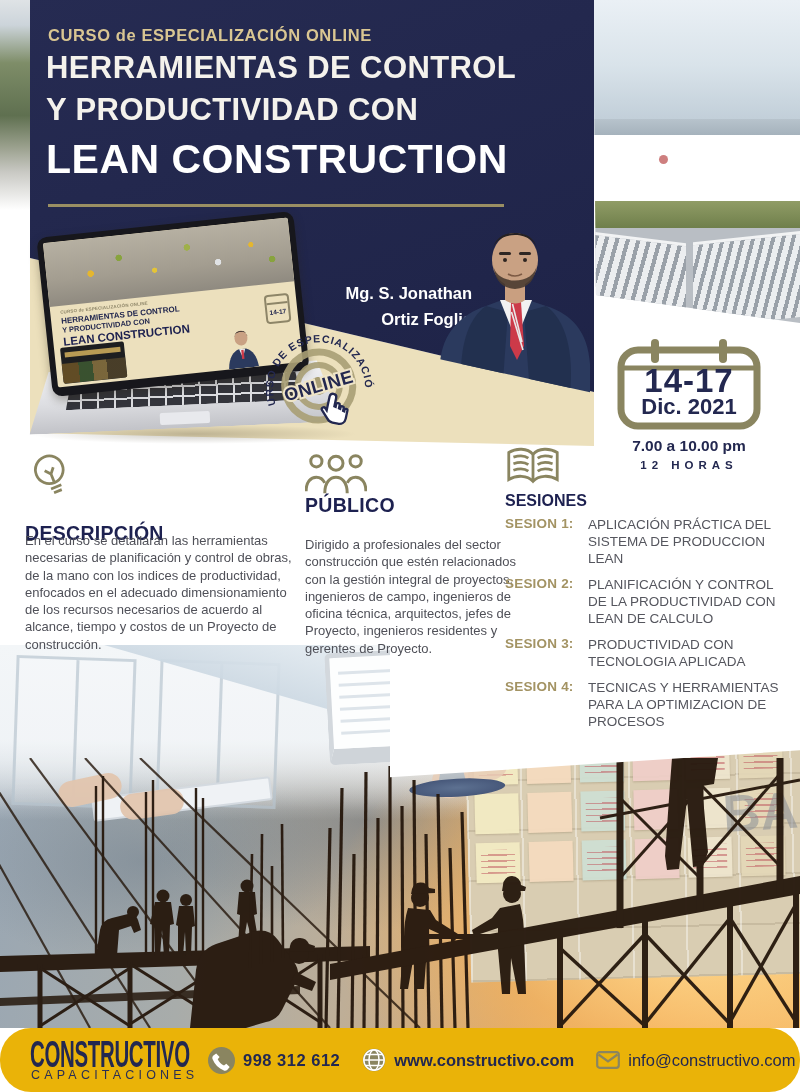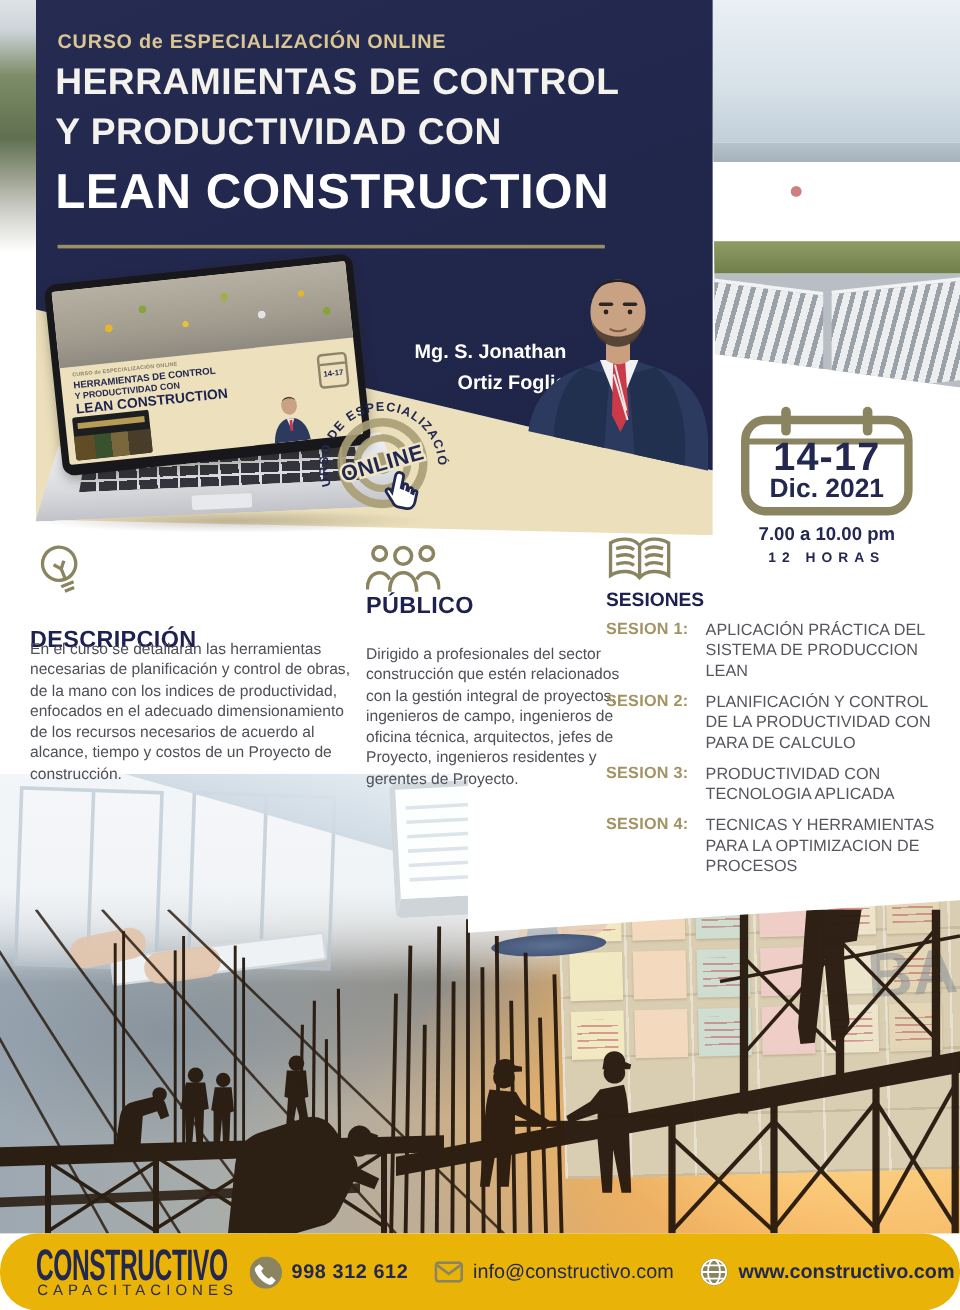--- a/index.html
+++ b/index.html
@@ -485,21 +485,21 @@
     <div class="col-body" style="left:305px; top:520px; width:212px;margin-top:16px;">Dirigido a profesionales del sector construcción que estén relacionados con la gestión integral de proyectos, ingenieros de campo, ingenieros de oficina técnica, arquitectos, jefes de Proyecto, ingenieros residentes y gerentes de Proyecto.</div>
 
     <div class="sess-head">SESIONES</div>
     <div class="sess-list">
       <div class="sess-item">
         <span class="sess-label">SESION 1:</span>
         <span class="sess-text">APLICACIÓN PRÁCTICA DEL SISTEMA DE PRODUCCION LEAN</span>
       </div>
       <div class="sess-item">
         <span class="sess-label">SESION 2:</span>
-        <span class="sess-text">PLANIFICACIÓN Y CONTROL DE LA PRODUCTIVIDAD CON PARA DE CALCULO</span>
+        <span class="sess-text">PLANIFICACIÓN Y CONTROL DE LA PRODUCTIVIDAD CON LEAN DE CALCULO</span>
       </div>
       <div class="sess-item">
         <span class="sess-label">SESION 3:</span>
         <span class="sess-text">PRODUCTIVIDAD CON TECNOLOGIA APLICADA</span>
       </div>
       <div class="sess-item">
         <span class="sess-label">SESION 4:</span>
         <span class="sess-text">TECNICAS Y HERRAMIENTAS PARA LA OPTIMIZACION DE PROCESOS</span>
       </div>
     </div>
@@ -508,37 +508,37 @@
   <div class="footer">
     <div class="logo1">CONSTRUCTIVO</div>
     <div class="logo2">CAPACITACIONES</div>
     <div class="contacts">
       <div class="c-item phone">
         <svg width="27" height="27" viewBox="0 0 27 27">
           <circle cx="13.5" cy="13.5" r="13.5" fill="#8a8560"></circle>
           <path d="M8.2 6.5 l3.4 3.4 -1.9 2.3 c1.4 2.8 3.6 5 6.3 6.4 l2.3-1.9 3.4 3.4 -2.3 2.6 c-1 .9-2.3 1.2-3.5 .8 -5.3-2.2-9.3-6.2-11.4-11.5 -.4-1.2-.1-2.5 .9-3.4 z" fill="#ffffff"></path>
         </svg>
         <span>998 312 612</span>
-      </div>
-      <div class="c-item email">
-        <svg width="24" height="18" viewBox="0 0 24 18">
-          <rect x="1.2" y="1.2" width="21.6" height="15.6" rx="2.5" fill="none" stroke="#8a8560" stroke-width="2.2"></rect>
-          <path d="M2.5 3.5 L12 10.5 L21.5 3.5" fill="none" stroke="#8a8560" stroke-width="2.2"></path>
-        </svg>
-        <span>info@constructivo.com</span>
       </div>
       <div class="c-item web">
         <svg width="24" height="24" viewBox="0 0 24 24">
           <circle cx="12" cy="12" r="11.2" fill="#8a8560"></circle>
           <g stroke="#ffffff" stroke-width="1.5" fill="none">
             <ellipse cx="12" cy="12" rx="5" ry="10.2"></ellipse>
             <ellipse cx="12" cy="12" rx="10.2" ry="10.2"></ellipse>
             <line x1="1.8" y1="12" x2="22.2" y2="12"></line>
             <line x1="3" y1="6.5" x2="21" y2="6.5"></line>
             <line x1="3" y1="17.5" x2="21" y2="17.5"></line>
           </g>
         </svg>
         <span>www.constructivo.com</span>
       </div>
+      <div class="c-item email">
+        <svg width="24" height="18" viewBox="0 0 24 18">
+          <rect x="1.2" y="1.2" width="21.6" height="15.6" rx="2.5" fill="none" stroke="#8a8560" stroke-width="2.2"></rect>
+          <path d="M2.5 3.5 L12 10.5 L21.5 3.5" fill="none" stroke="#8a8560" stroke-width="2.2"></path>
+        </svg>
+        <span>info@constructivo.com</span>
+      </div>
     </div>
   </div>
 
 </div>
 
 </body></html>

